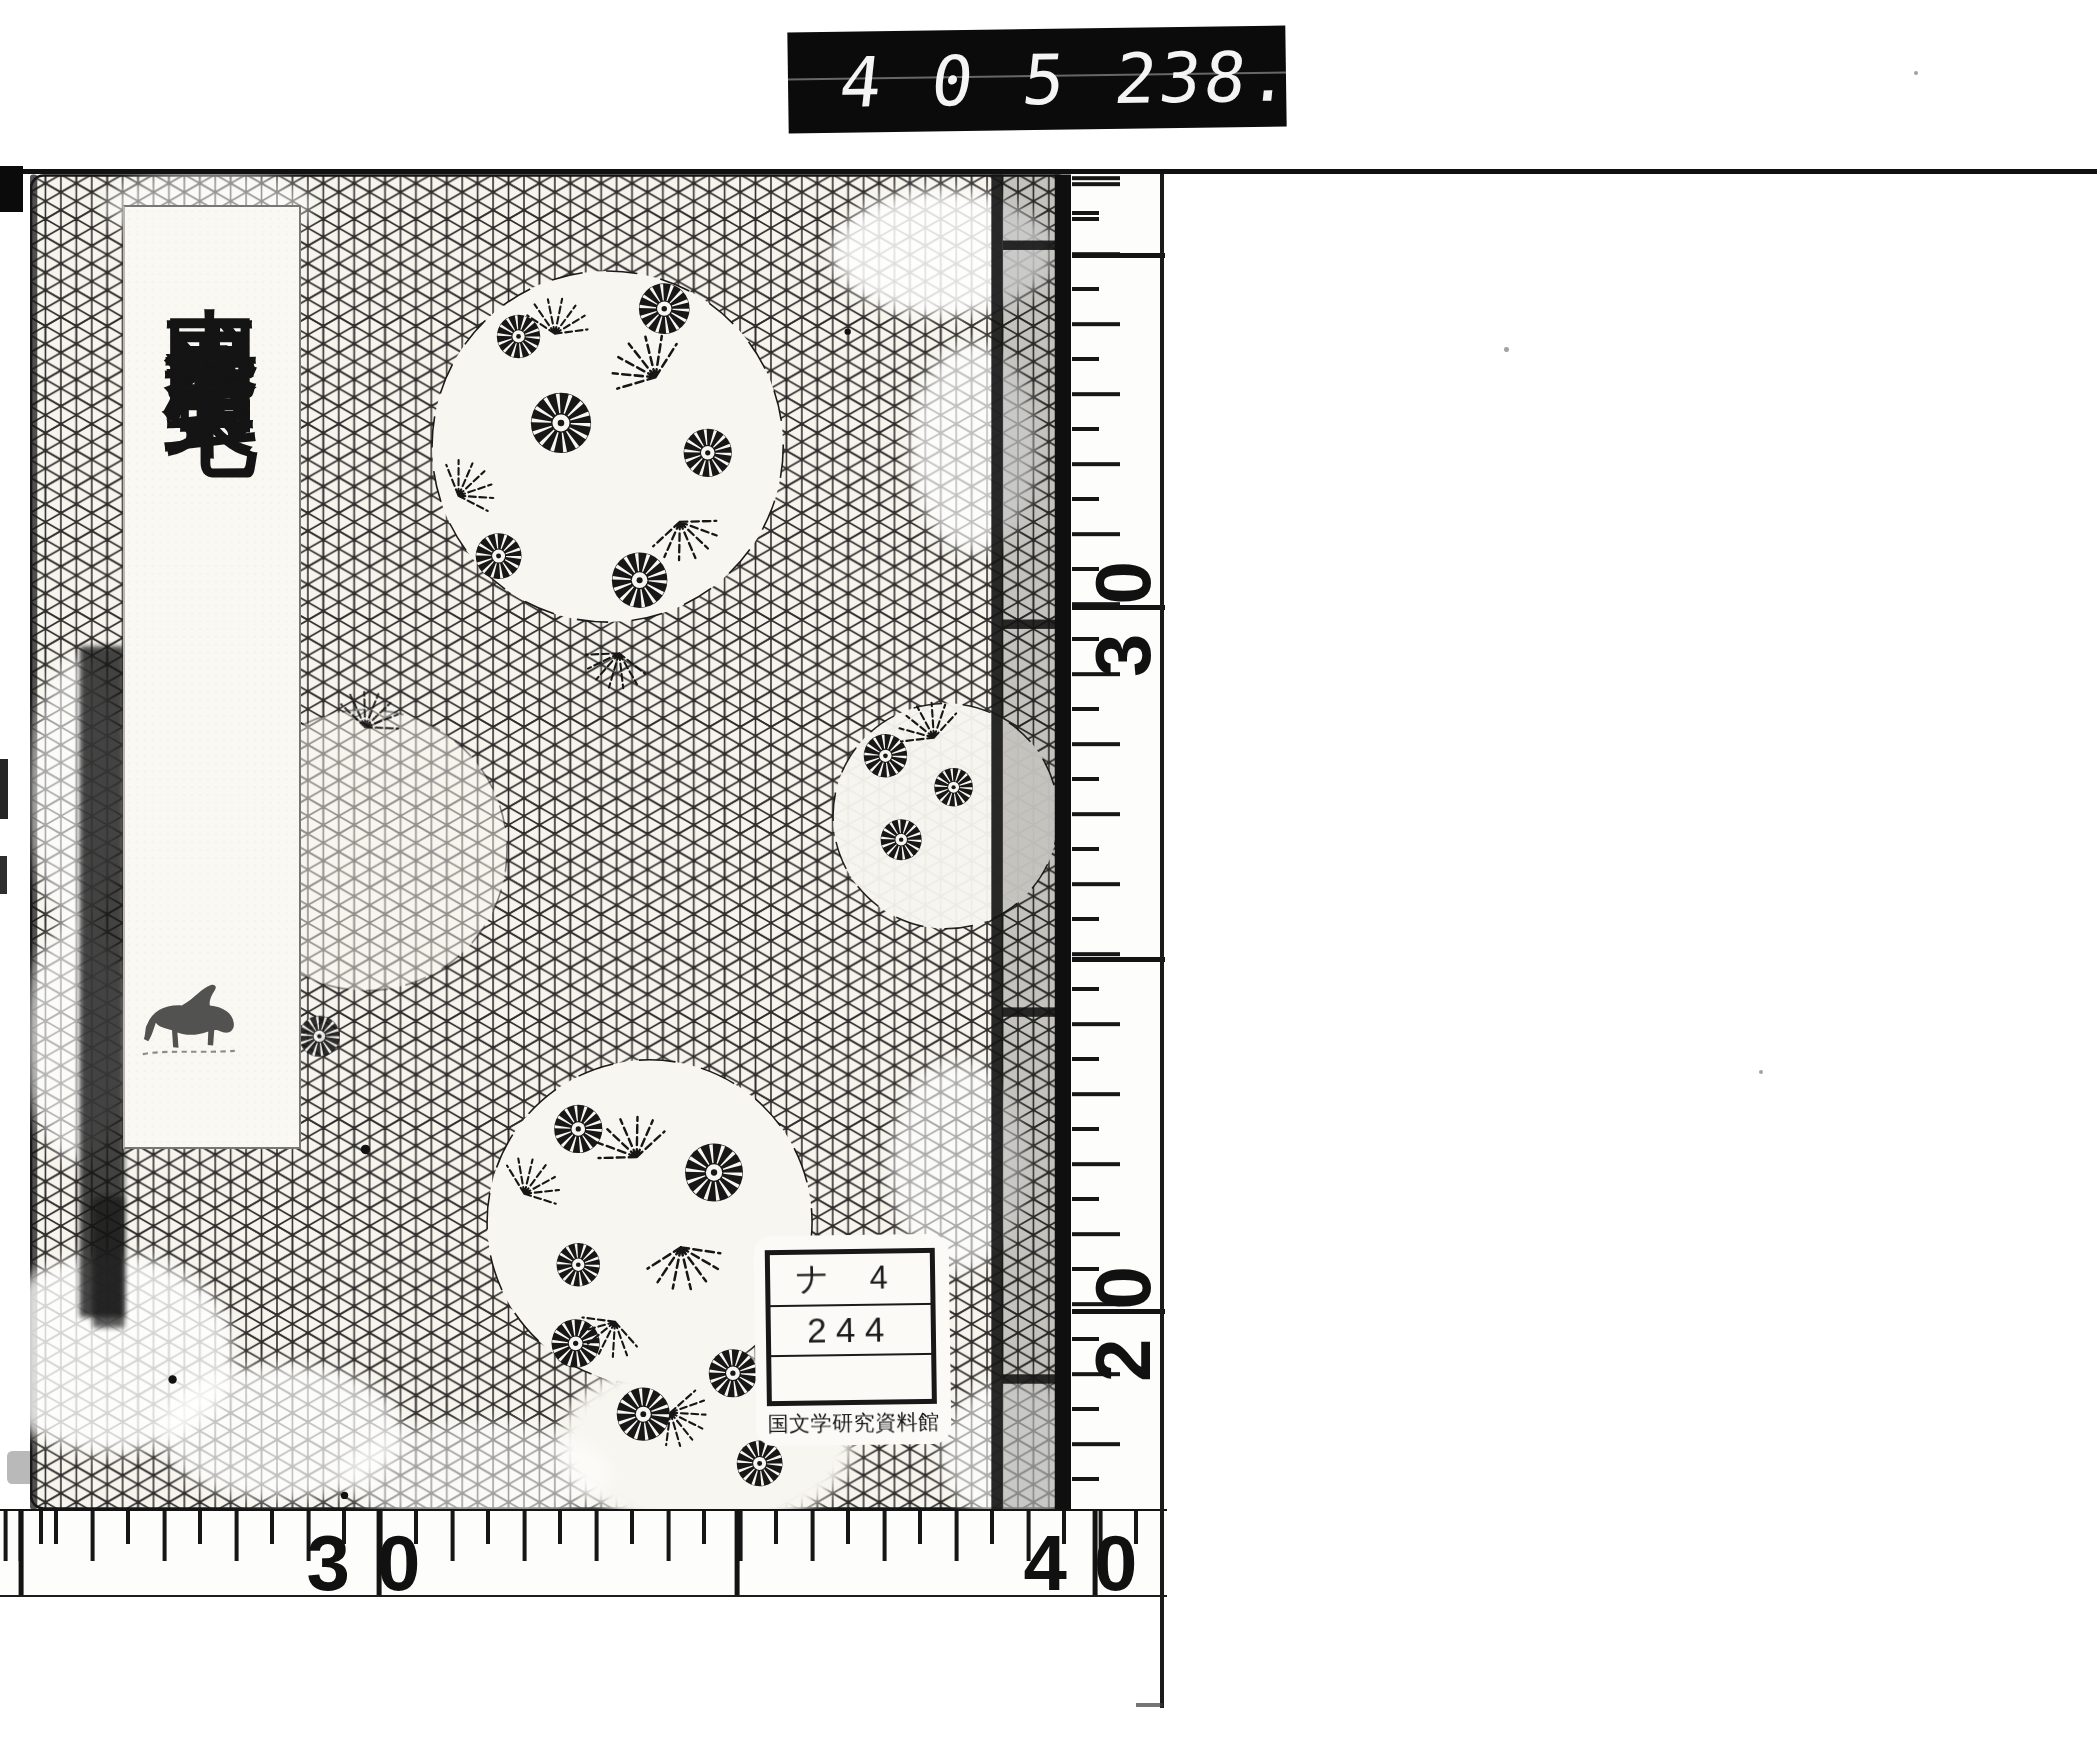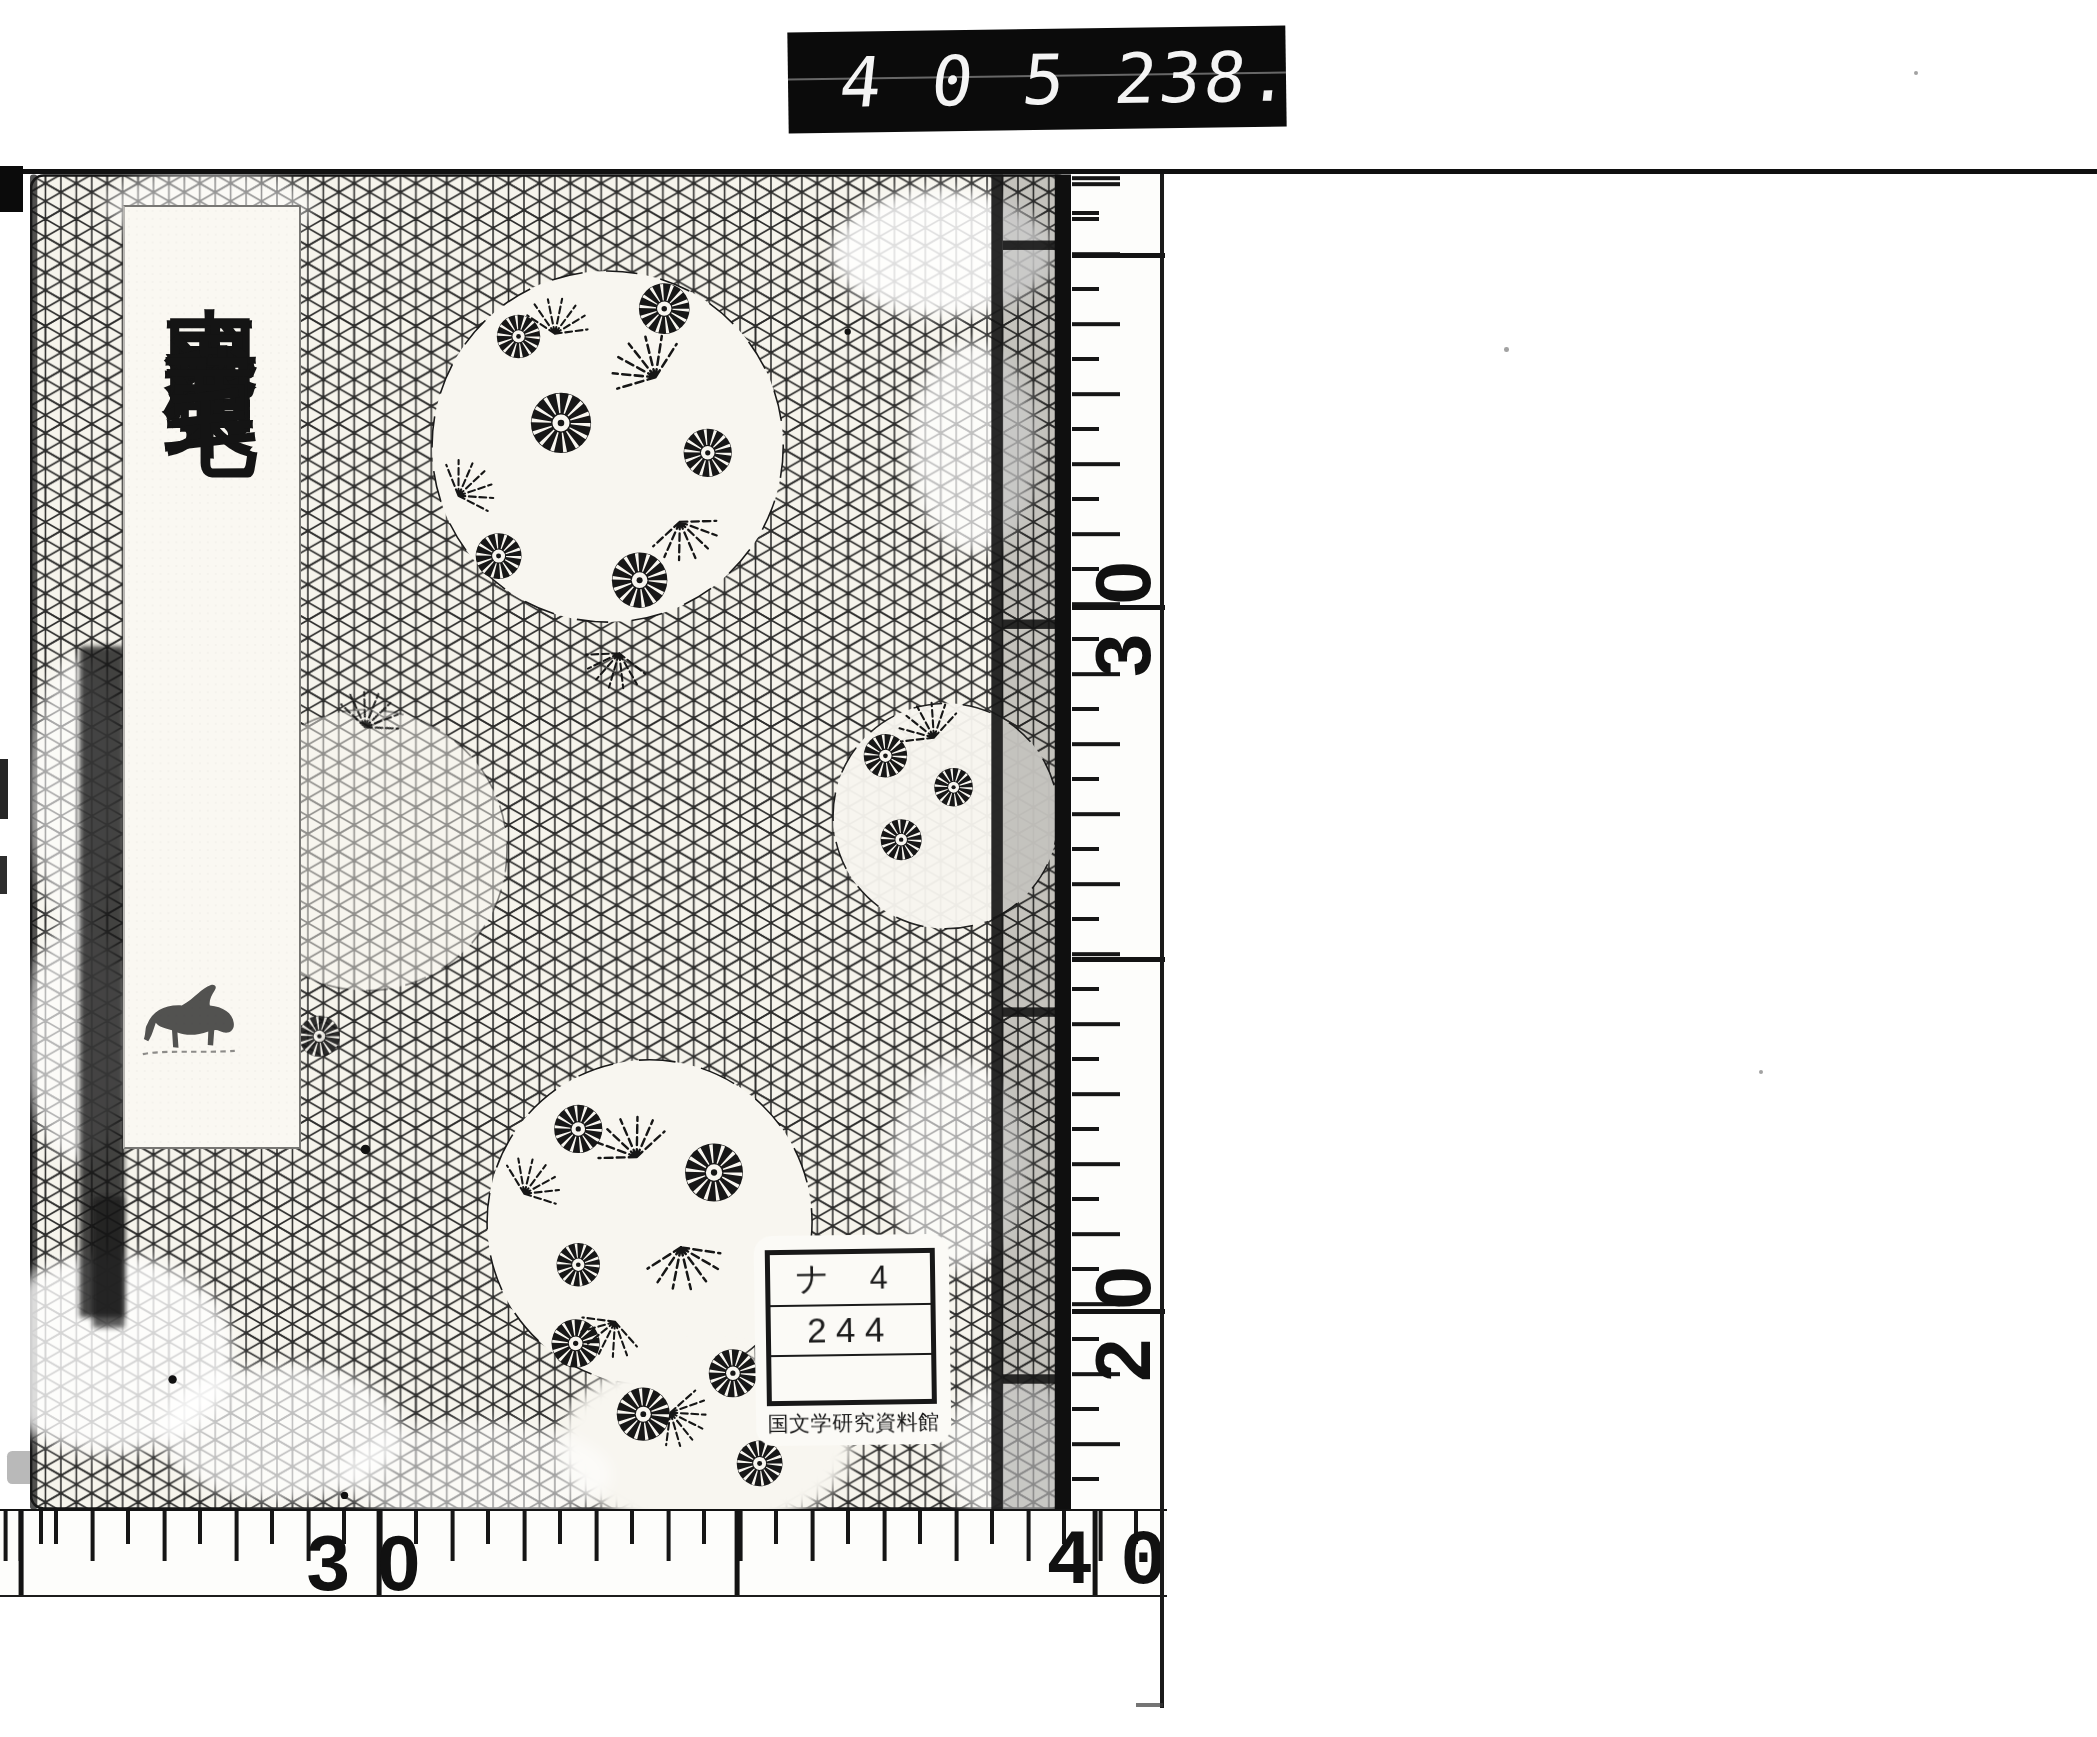--- a/index.html
+++ b/index.html
@@ -78,21 +78,21 @@
            background-position:18.6px 0;}
   .ht-short{position:absolute;left:0;right:0;top:0;height:32.5px;
            background:repeating-linear-gradient(to right,#161616 0 4.2px,transparent 4.2px 72px);
            background-position:54px 0;}
   .ht-lines{position:absolute;left:0;right:0;top:0;height:100%;
            background:repeating-linear-gradient(to right,#131313 0 4.7px,transparent 4.7px 358px);
            background-position:18.6px 0;}
   .hnum{position:absolute;top:7.3px;width:210px;text-align:center;font-weight:700;font-size:78px;
         letter-spacing:27px;color:#111;}
   .hnum30{left:272px;}
-  .hnum40{left:1015px;font-family:Liberation Mono, monospace;}
+  .hnum40{left:989px;}
 
   
   .vedge{position:absolute;left:1160px;top:174px;width:3.7px;height:1534px;background:#1a1a1a;}
   .vedge-foot{position:absolute;left:1136px;top:1703px;width:27px;height:4.2px;background:#3a3a3a;
               opacity:.7;}
 
   
   .speck{position:absolute;border-radius:50%;background:#555;opacity:.55;}
   .speck1{left:1504px;top:347px;width:4.7px;height:4.7px;}
   .speck2{left:1914px;top:71px;width:4.2px;height:4.2px;}

